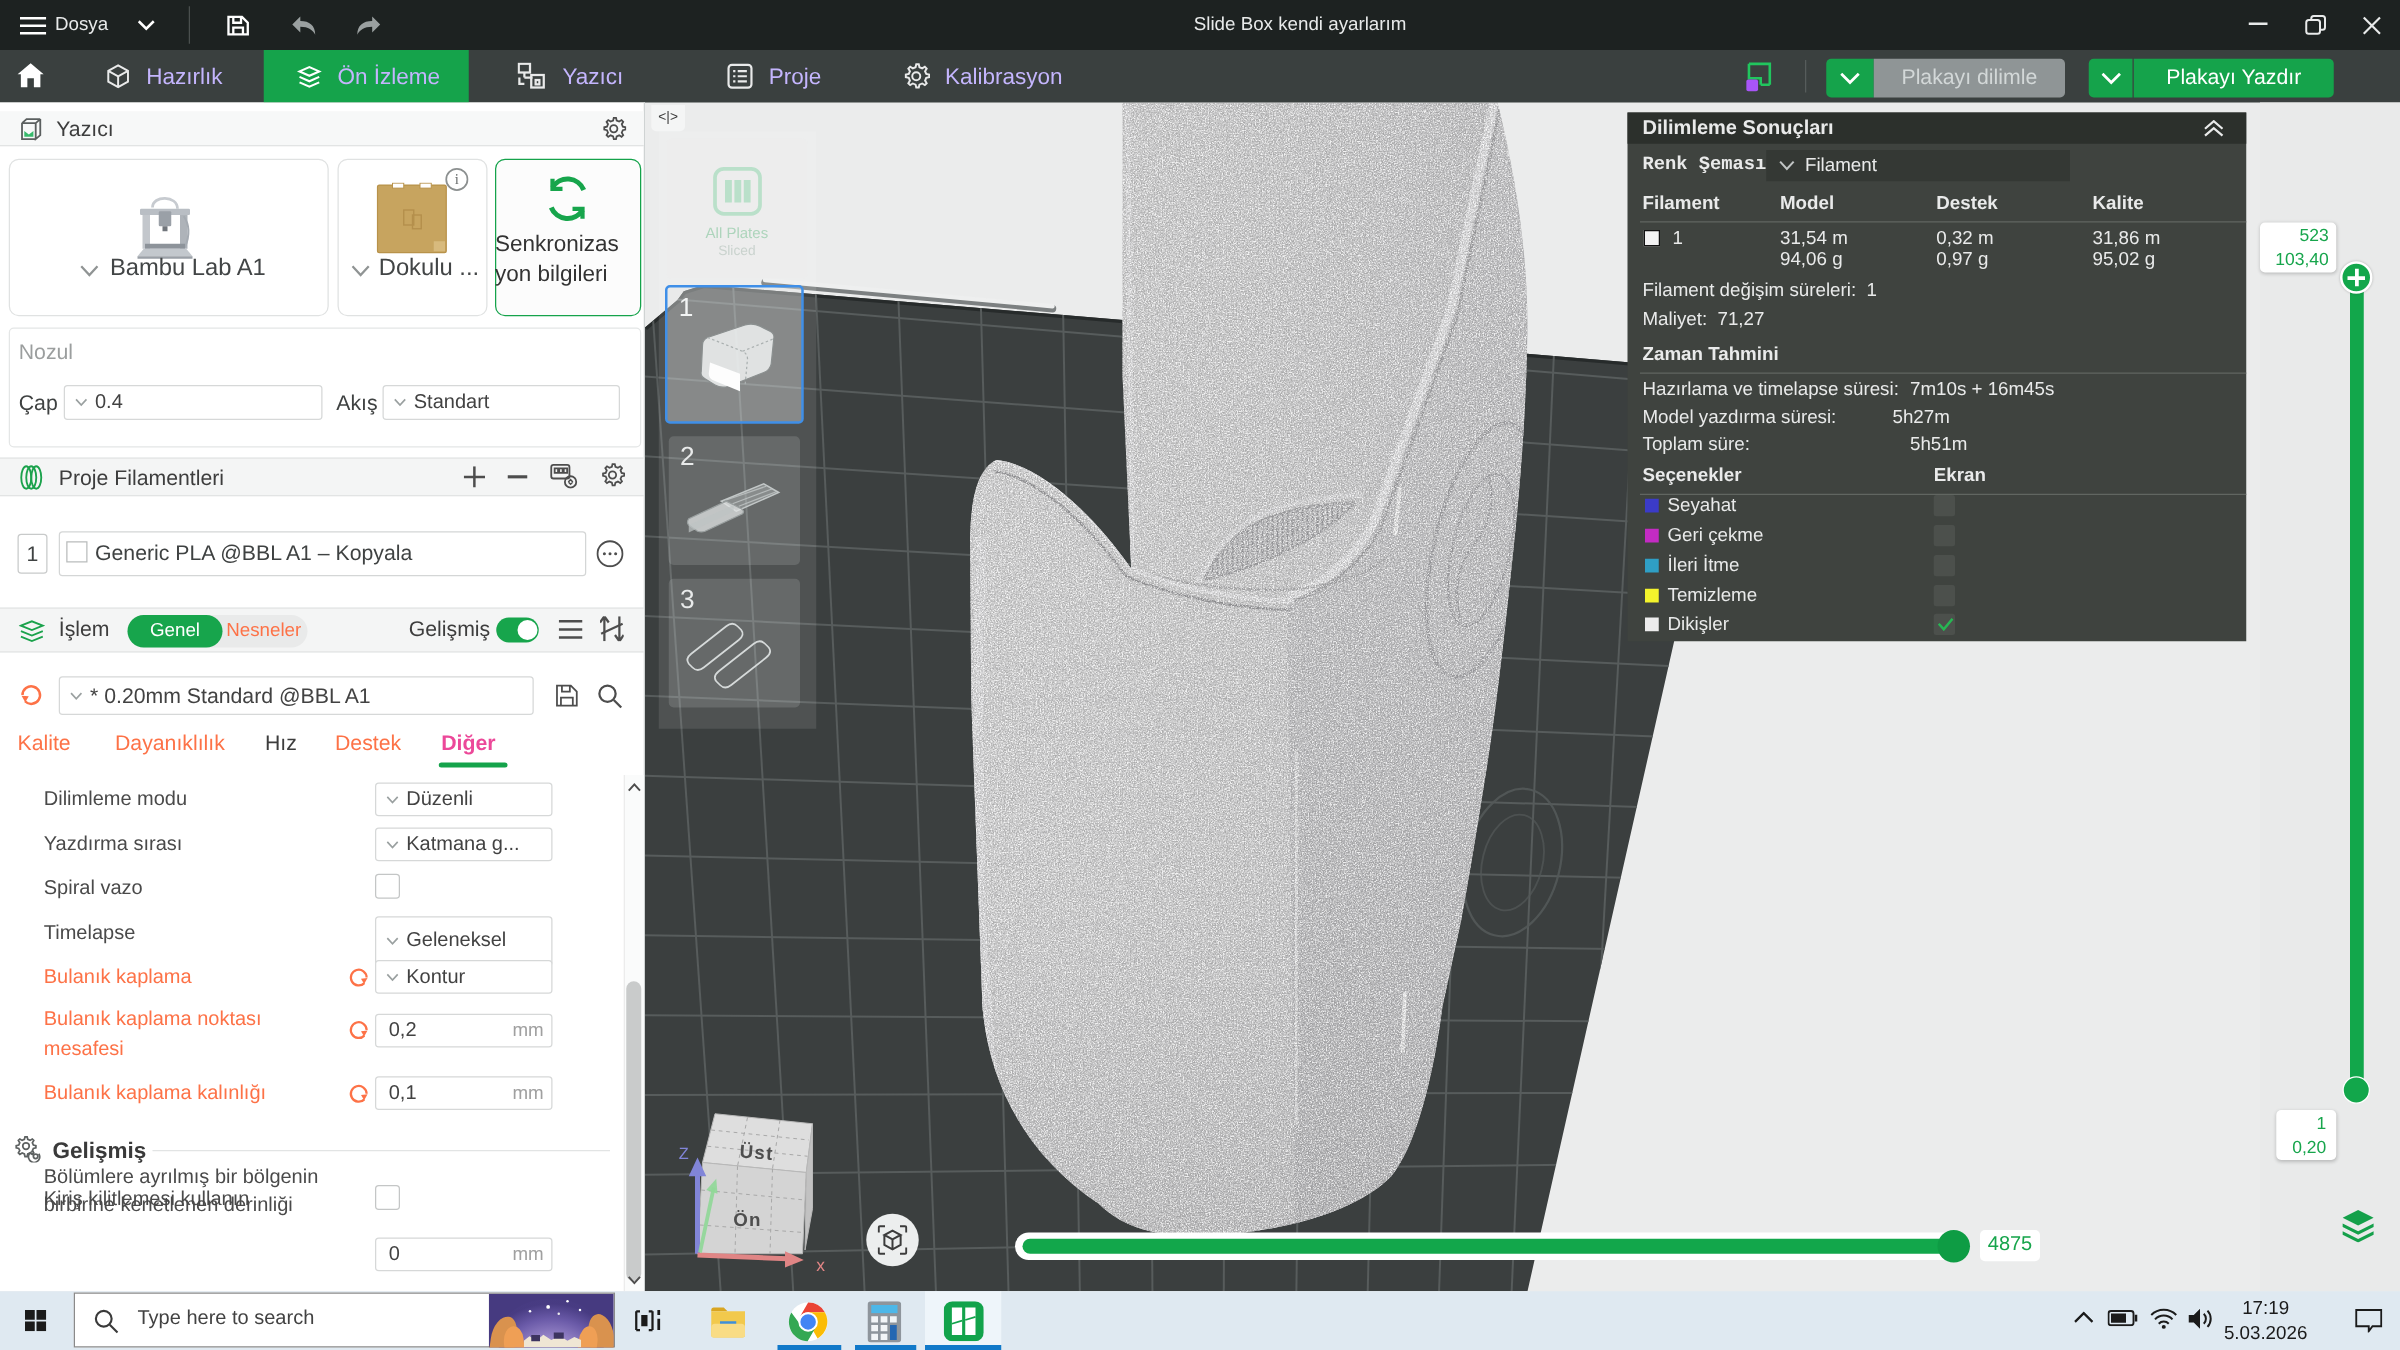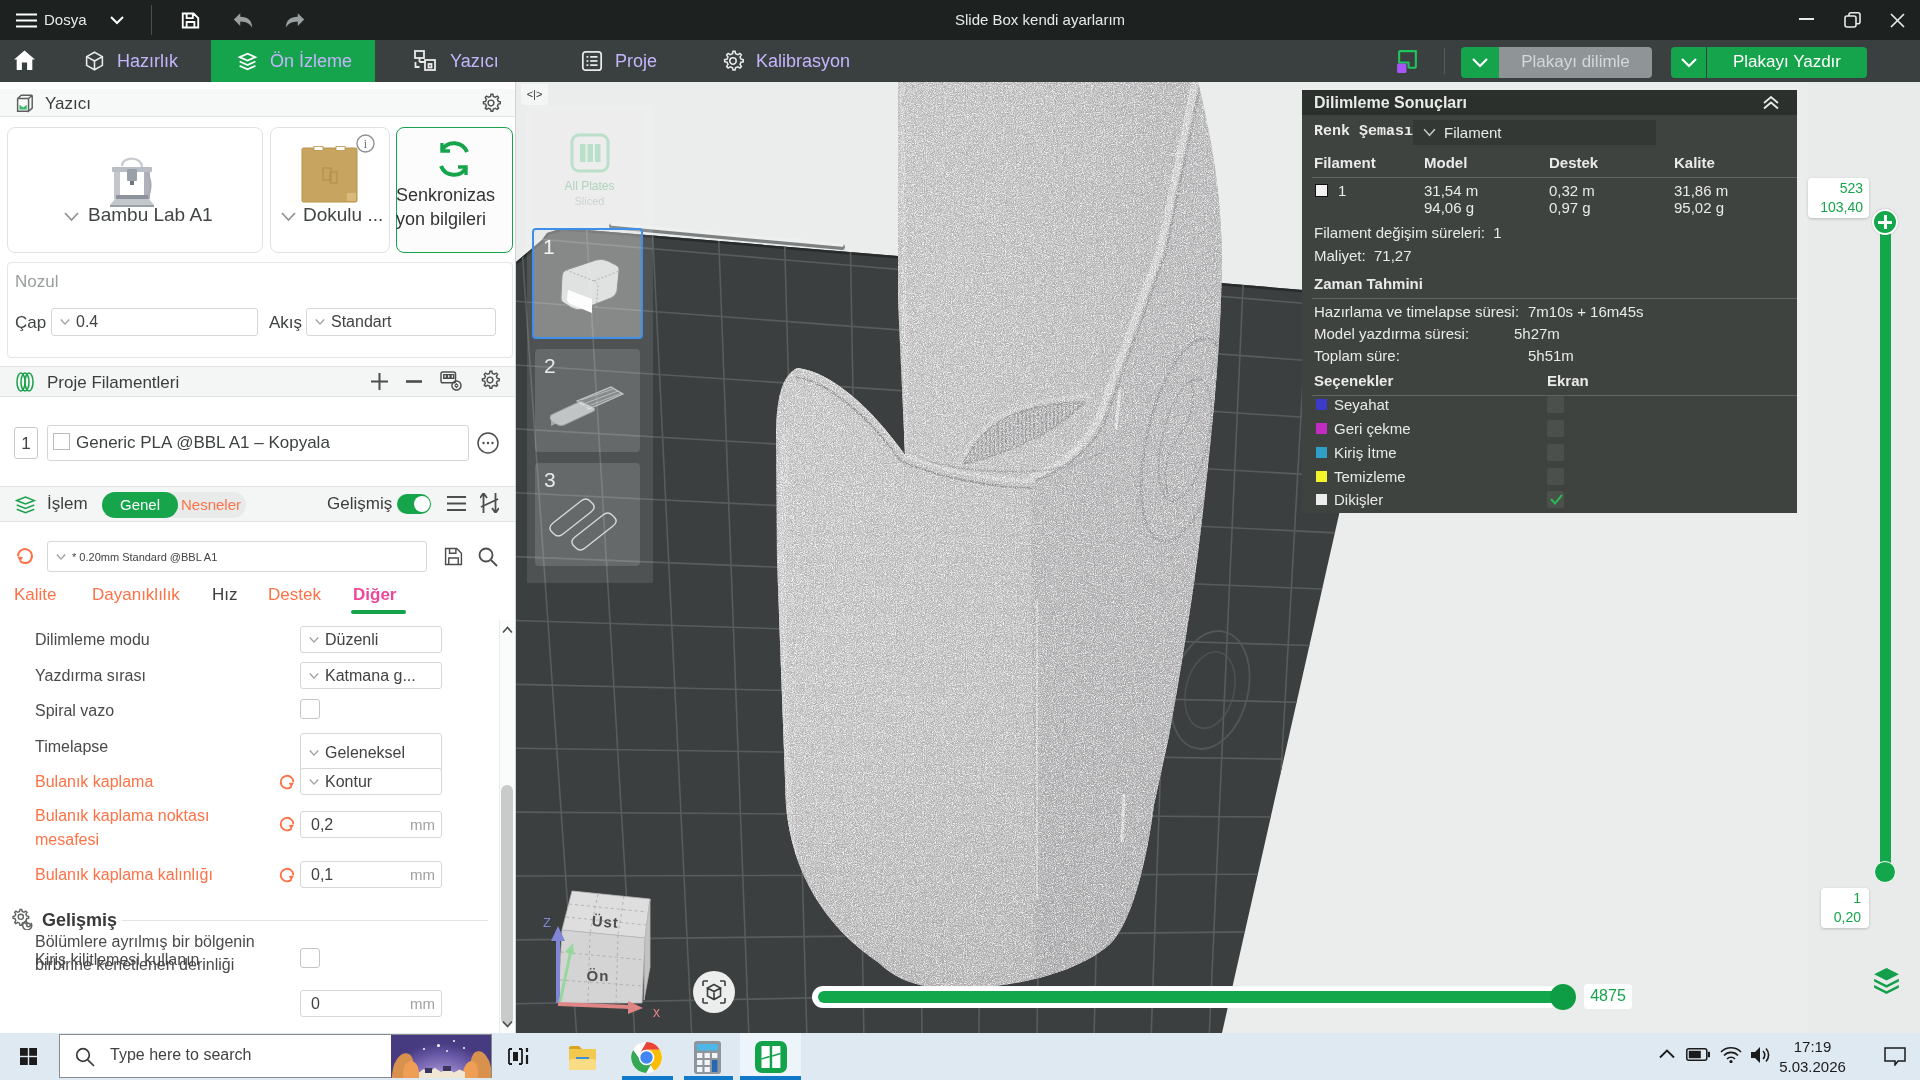--- a/index.html
+++ b/index.html
@@ -565,21 +565,21 @@
           <path d="M15.5 20 V0 M15.5 20 L12 15 M15.5 20 L19 15"></path>
           <line x1="0" y1="10" x2="19" y2="10" transform="rotate(-25 9.5 10)"></line>
         </g>
       </svg>
 
     <svg class="abs" style="left:15px;top:464px" width="20" height="20" viewBox="0 0 20 20">
         <path d="M3 10 a7 7 0 1 1 2 5" fill="none" stroke="#fd7247" stroke-width="2"></path>
         <path d="M5 11 l0 5 -5 0" fill="none" stroke="#fd7247" stroke-width="0"></path>
         <path d="M2.2 10.5 L5.2 15.7 L8 11" fill="#fd7247"></path>
       </svg>
-    <div class="ddbox" style="left:47px;top:459px;width:380px;height:31px;font-size:11px;"><svg class="chev" viewBox="0 0 12 8">
+    <div class="ddbox" style="left:47px;top:459px;width:380px;height:31px;font-size:17px;"><svg class="chev" viewBox="0 0 12 8">
           <path d="M1 1 L6 6.5 L11 1" stroke="#9aa0a0" stroke-width="1.6" fill="none"></path>
         </svg>* 0.20mm Standard @BBL A1</div>
     <svg class="abs" style="left:444px;top:465px" width="19" height="19" viewBox="0 0 24 24">
         <path d="M2 2 h14 l6 6 v14 h-20 z M7 2 v6 h8 v-6 M6 14 h12 v8 h-12 z" fill="none" stroke="#4d4d4d" stroke-width="1.8"></path>
       </svg>
     <svg class="abs" style="left:478px;top:465px" width="20" height="20">
         <circle cx="8" cy="8" r="6.5" fill="none" stroke="#4d4d4d" stroke-width="1.8"></circle>
         <line x1="13" y1="13" x2="19" y2="19" stroke="#4d4d4d" stroke-width="1.8"></line>
       </svg>
 
@@ -695,21 +695,21 @@
     <div class="rrow rbold" style="top:282px;">Seçenekler</div>
     <div class="rrow rbold" style="left:245px;top:282px;">Ekran</div>
     <div class="rline" style="top:305px;"></div>
     <div class="sw" style="left:14px;top:309px;background:#3b3bc8;"></div>
     <div class="rrow" style="left:32px;top:306px;">Seyahat</div>
     <div class="ekcb" style="top:306px;"></div>
     <div class="sw" style="left:14px;top:333px;background:#c32bc3;"></div>
     <div class="rrow" style="left:32px;top:330px;">Geri çekme</div>
     <div class="ekcb" style="top:330px;"></div>
     <div class="sw" style="left:14px;top:357px;background:#2f9fc5;"></div>
-    <div class="rrow" style="left:32px;top:354px;">Kiriş İtme</div>
+    <div class="rrow" style="left:32px;top:354px;">İleri İtme</div>
     <div class="ekcb" style="top:354px;"></div>
     <div class="sw" style="left:14px;top:381px;background:#f4f42c;"></div>
     <div class="rrow" style="left:32px;top:378px;">Temizleme</div>
     <div class="ekcb" style="top:378px;"></div>
     <div class="sw" style="left:14px;top:404px;background:#ececec;"></div>
     <div class="rrow" style="left:32px;top:401px;">Dikişler</div>
     <div class="ekcb" style="top:401px;"></div>
     <svg class="abs" style="left:248px;top:404px" width="13" height="11">
         <path d="M1 5 L5 9.5 L12 1" stroke="#27b753" stroke-width="2" fill="none"></path>
       </svg>

